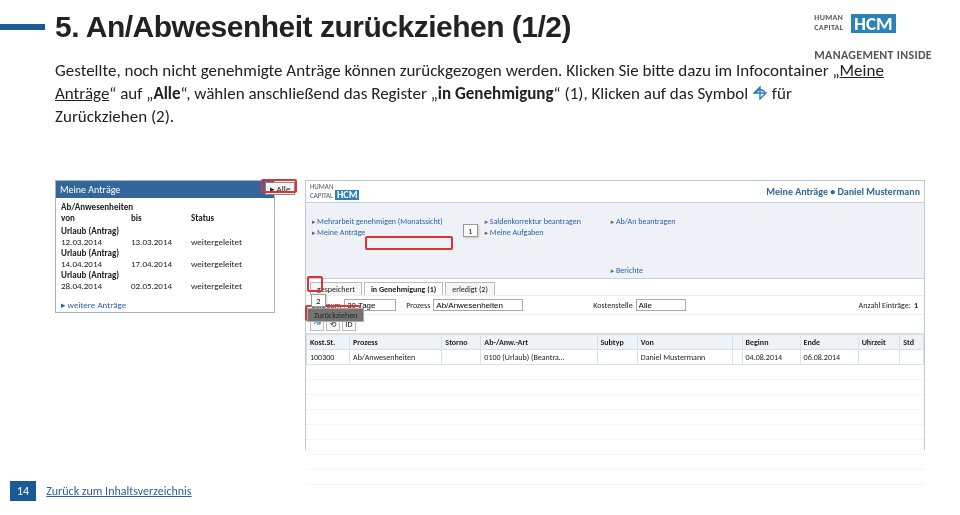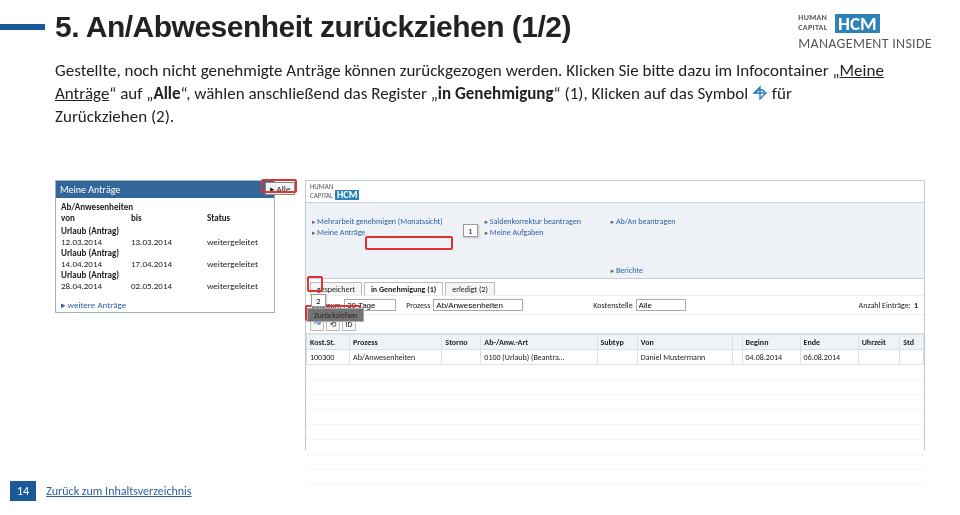--- a/index.html
+++ b/index.html
@@ -11,21 +11,21 @@
   }
   .accent-bar { position: absolute; left: 0; top: 24px; width: 45px; height: 6px; background: #1a5a99; }
   .title {
     position: absolute; left: 55px; top: 10px;
     font-size: 30px; font-weight: 600; letter-spacing: -0.5px;
     font-family: "Arial Narrow", Arial, sans-serif; font-stretch: condensed;
   }
   .logo { position: absolute; right: 28px; top: 12px; text-align: left; }
   .logo-line1 { font-size: 8px; font-weight: 700; color: #555; letter-spacing: 0.3px; display: inline-block; }
   .logo-hcm { display:inline-block; font-size: 19px; font-weight: 800; color: #fff; background:#2d83b5; padding:1px 3px; margin-left:4px; line-height:17px;}
-  .logo-line3 { font-size: 14px; font-weight: 400; color: #555; letter-spacing: 0.3px; margin-top:1px;}
+  .logo-line3 { font-size: 12px; font-weight: 700; color: #555; letter-spacing: 0.3px; margin-top:14px;}
   .body-text {
     position: absolute; left: 55px; top: 60px; width: 830px;
     font-size: 17px; line-height: 1.35;
   }
   .body-text .u { text-decoration: underline; }
   .body-text .b { font-weight: 700; }
   .withdraw-icon {
     display: inline-block; width: 16px; height: 16px; vertical-align: -2px;
   }
   .withdraw-icon svg { width:16px; height:16px; }
@@ -33,21 +33,21 @@
 
   
   .panel-left {
     position: absolute; left: 0; top: 0; width: 220px;
     border: 1px solid #9db4c7; font-size: 9px; background:#fff;
   }
   .panel-left .hdr { background:#369; color:#fff; padding:2px 4px; font-size:10px; }
   .panel-left .sect { padding:3px 5px 6px 5px; }
   .panel-left .row-head, .panel-left .row { display:flex; }
   .panel-left .c1 { width:70px; }
-  .panel-left .c2 { width:76px; }
+  .panel-left .c2 { width:60px; }
   .panel-left .c3 { flex:1; }
   .panel-left .row-head { font-weight:700; margin-bottom:2px;}
   .panel-left .bold { font-weight:700; }
   .panel-left .more { color:#2a5fa5; padding:2px 5px; font-size:9px;}
   .orange-box { position:absolute; border:2px solid #d33; border-radius:2px; pointer-events:none;}
 
   .alle-btn { position:absolute; left:210px; top:2px; font-size:9px; padding:0 4px; border:1px solid #888; background:#f3f3f3;}
 
   
   .panel-right { position:absolute; left:250px; top:0; right:0; bottom:0; border:1px solid #bcc; font-size:8px; background:#fff;}
@@ -144,20 +144,21 @@
     <div class="more">▸ weitere Anträge</div>
   </div>
   <div class="alle-btn">▸ Alle</div>
   <div class="orange-box" style="left:206px; top:-1px; width:36px; height:14px;"></div>
 
   <div class="panel-right">
     <div class="pr-top">
       <div class="pr-logo">
         <span>HUMAN<br>CAPITAL</span><span class="pr-hcm">HCM</span>
       </div>
+      <div class="pr-title">Meine Anträge • Daniel Mustermann</div>
     </div>
     <div class="pr-links">
       <div class="col" style="padding-top:10px;">
         <span class="bullet">Mehrarbeit genehmigen (Monatssicht)</span>
         <span class="bullet">Meine Anträge</span>
       </div>
       <div class="col" style="padding-top:10px;margin-left:12px;">
         <span class="bullet">Saldenkorrektur beantragen</span>
         <span class="bullet">Meine Aufgaben</span>
       </div>

